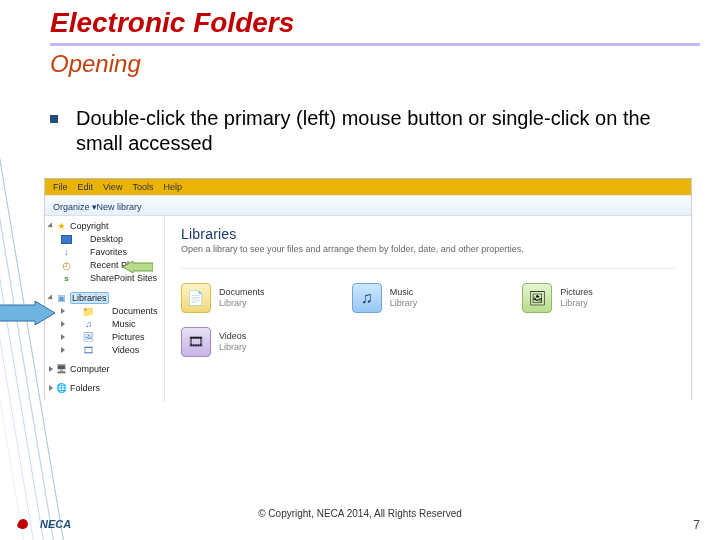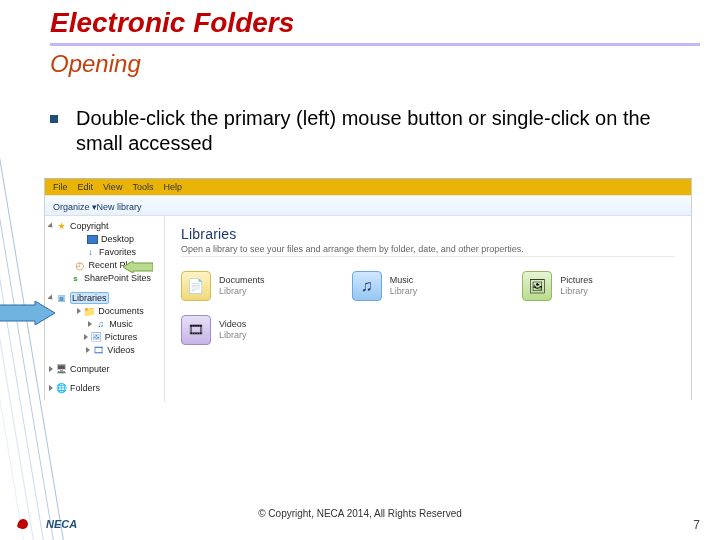--- a/index.html
+++ b/index.html
@@ -12,21 +12,21 @@
   .bullets { list-style: none; margin-top: 28px; padding-right: 20px; }
   .bullets li { position: relative; padding-left: 26px; font-size: 20px; color: #000; margin-bottom: 22px; line-height: 1.25; }
   .bullets li::before { content: ""; position: absolute; left: 0; top: 9px; width: 8px; height: 8px; background: #1f4e79; }
   .explorer { position: relative; margin: 0 8px 0 -6px; border: 1px solid #d0d0d0; border-top-color: #bbb; background: #fff; height: 222px; box-shadow: 0 1px 0 rgba(0,0,0,.03); }
   .ex-menu { display: flex; gap: 10px; padding: 3px 8px; font-size: 9px; color: #333; background: #eab308; border-bottom: 1px solid #e6e6e6; }
   .ex-toolbar { display: flex; align-items: flex-end; gap: 0; padding: 3px 8px; font-size: 9px; background: linear-gradient(#f7fbff,#e8f1fb); border-bottom: 1px solid #d6e2ef; color: #1a3a6e; height: 20px; }
   .ex-body { display: flex; height: calc(100% - 14px - 20px); }
   .ex-nav { width: 120px; border-right: 1px solid #e3e3e3; padding: 4px 2px; background: #fff; font-size: 9px; color: #222; overflow: hidden; position: relative; }
   .nav-group { margin-bottom: 6px; }
   .nav-head { display: flex; align-items: center; gap: 3px; padding: 1px 2px; }
-  .nav-child { display: flex; align-items: center; gap: 3px; padding: 1px 2px 1px 14px; justify-content: center; }
+  .nav-child { display: flex; align-items: center; gap: 18px; padding: 1px 2px 1px 14px; }
   .exp-tri { width: 0; height: 0; border-left: 4px solid #7a7a7a; border-top: 3px solid transparent; border-bottom: 3px solid transparent; display: inline-block; }
   .exp-tri.open { transform: rotate(45deg); }
   .ico { width: 11px; height: 11px; display: inline-flex; align-items: center; justify-content: center; font-size: 9px; }
   .ico-star { color: #f5b301; }
   .ico-lib { color: #5aa0d8; }
   .ico-desk::before { content:""; display:block; width:10px; height:7px; background:#3a78c9; border:1px solid #2a5a99; }
   .ico-dl { color:#2e6dcf; }
   .ico-dl::after { content:"\2193"; font-weight:700; }
   .ico-recent { color:#cf8a2e; }
   .ico-recent::after { content:"\25F4"; font-size:10px; }
@@ -40,39 +40,39 @@
   .ico-pic::after { content:"\1F5BC"; font-size:9px; }
   .ico-vid { color:#3a78c9; }
   .ico-vid::after { content:"\1F39E"; font-size:9px; }
   .ico-comp { color:#555; }
   .ico-comp::after { content:"\1F5A5"; font-size:9px; }
   .ico-net { color:#3a78c9; }
   .ico-net::after { content:"\1F310"; font-size:9px; }
   .lib-sel { background: #cde6ff; border: 1px solid #7cb6f0; border-radius: 2px; padding: 0 1px; }
   .ex-main { flex: 1; padding: 10px 16px; background: #fff; }
   .ex-head { font-size: 14px; color: #1a3a6e; font-weight: 400; margin-bottom: 2px; letter-spacing: .2px; }
-  .ex-sub { font-size: 9px; color: #666; border-bottom: 1px solid #ececec; padding-bottom: 2px; }
+  .ex-sub { font-size: 9px; color: #666; border-bottom: 1px solid #ececec; padding-bottom: 14px; }
   .lib-grid { display: grid; grid-template-columns: 1fr 1fr 1fr; column-gap: 18px; row-gap: 14px; margin-top: 14px; }
   .lib-item { display: flex; align-items: center; gap: 8px; }
   .lib-ic { width: 30px; height: 30px; display:inline-flex; align-items:center; justify-content:center; border-radius:4px; }
   .lib-ic.documents { background: linear-gradient(#fff3c4,#f0d87a); border:1px solid #d6bb52; }
   .lib-ic.documents::after { content:"\1F4C4"; font-size:14px; }
   .lib-ic.music { background: linear-gradient(#cfe7ff,#97c6f2); border:1px solid #6ca8df; }
   .lib-ic.music::after { content:"\266B"; font-size:16px; color:#1a3a6e; }
   .lib-ic.pictures { background: linear-gradient(#e6f4d3,#b8db8e); border:1px solid #8fbb5c; }
   .lib-ic.pictures::after { content:"\1F5BC"; font-size:14px; }
   .lib-ic.videos { background: linear-gradient(#e8e0f5,#c6b4e6); border:1px solid #a38ad0; }
   .lib-ic.videos::after { content:"\1F39E"; font-size:13px; }
   .lib-txt { font-size: 9px; color: #333; line-height: 1.15; }
   .lib-txt .sub { color: #888; }
   .big-arrow { position: absolute; left: -50px; bottom: 74px; width: 60px; height: 24px; z-index: 3; }
   .sm-arrow { position: absolute; left: 78px; bottom: 126px; width: 30px; height: 12px; z-index: 3; }
   .footer { position: absolute; bottom: 21px; left: 0; width: 100%; text-align: center; font-size: 10px; color: #333; }
   .pagenum { position: absolute; right: 20px; bottom: 8px; font-size: 12px; color: #444; }
-  .logo { position: absolute; left: 18px; bottom: 10px; display: flex; align-items: center; gap: 18px; font-weight: 700; font-style: italic; color: #1f4e79; font-size: 11px; }
+  .logo { position: absolute; left: 18px; bottom: 10px; display: flex; align-items: center; gap: 12px; font-weight: 700; font-style: italic; color: #1f4e79; font-size: 11px; }
   .logo .dot { width: 10px; height: 10px; background: #c00000; border-radius: 50% 50% 50% 2px; transform: rotate(20deg); }
 </style>
 </head>
 <body>
 
 <svg class="deco-stripes" viewBox="0 0 140 600" preserveAspectRatio="none">
   <g stroke-width="1">
     <line x1="10" y1="0" x2="110" y2="600" stroke="#c9d8ea"></line>
     <line x1="20" y1="0" x2="120" y2="600" stroke="#b8cde4"></line>
     <line x1="30" y1="0" x2="130" y2="600" stroke="#a8c2de"></line>

